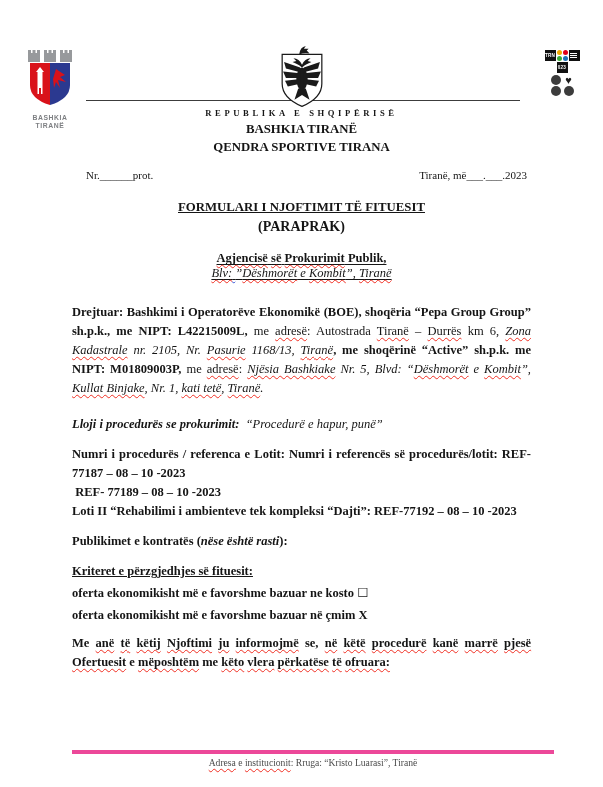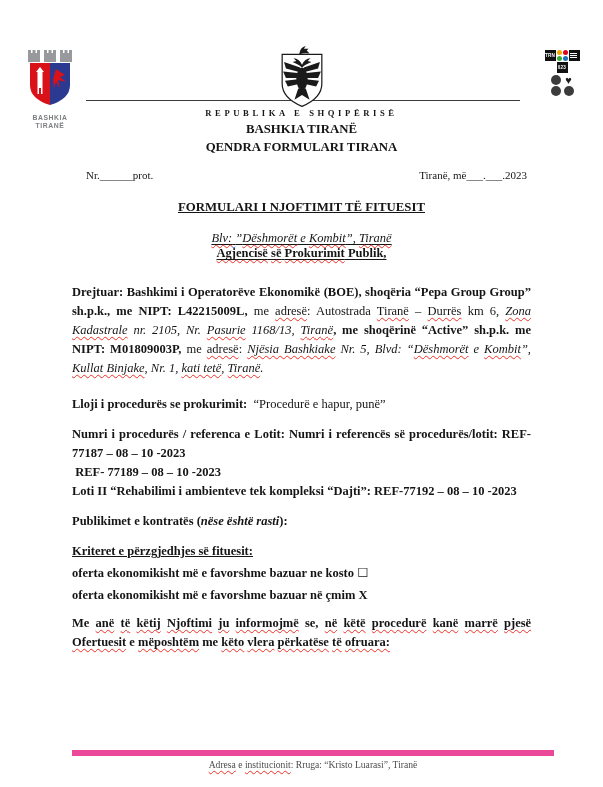--- a/index.html
+++ b/index.html
@@ -40,30 +40,30 @@
   
   .content{position:absolute;left:72px;top:166px;width:459px;}
   .meta-row{display:flex;justify-content:space-between;font-size:11px;line-height:18px;
       padding-left:14px;padding-right:4px;}
   .title-block{text-align:center;margin-top:15px;}
   .doc-title{font-size:12.8px;font-weight:700;text-decoration:underline;line-height:17px;}
   .doc-subtitle{font-size:14px;font-weight:700;line-height:19px;margin-top:1px;}
   .recipient{text-align:center;margin-top:15px;font-size:12.5px;line-height:15px;}
   .para{font-size:12.5px;line-height:19px;text-align:justify;}
   .p-drejtuar{margin-top:22px;}
-  .p-lloji{margin-top:17px;}
+  .p-lloji{margin-top:17px;font-style:italic;}
   .p-numri{margin-top:11px;}
   .p-line{margin-top:0;}
   .p-pershkrimi{margin-top:13px;}
   .p-publikimet{margin-top:11px;}
   .p-kriteret{margin-top:11px;text-decoration:underline;}
   .p-oferta{margin-top:3px;}
   .p-njoftimi{margin-top:9px;}
 
-  .footer{position:absolute;left:72px;top:750px;width:482px;border-top:6px solid #ec4899;
+  .footer{position:absolute;left:72px;top:750px;width:482px;border-top:4px solid #ec4899;
       padding-top:3px;text-align:center;font-size:9.6px;color:#4c4c4c;line-height:12px;}
 </style>
 </head>
 <body>
 
 <div class="page">
 
   <div class="logo-left">
     <svg width="48" height="58" viewBox="0 0 48 58">
       <g fill="#97999c">
@@ -135,36 +135,37 @@
       <span class="c"></span>
       <span class="h">♥</span>
       <span class="c"></span>
       <span class="c"></span>
     </div>
   </div>
 
   <div class="center-block">
     <div class="republic">REPUBLIKA E SHQIPËRISË</div>
     <div class="muni">BASHKIA TIRANË</div>
-    <div class="inst">QENDRA FORMULARI TIRANA</div>
+    <div class="inst">QENDRA SPORTIVE TIRANA</div>
   </div>
 
   <div class="content">
     <div class="meta-row">
       <span>Nr.______prot.</span>
       <span>Tiranë, më___.___.2023</span>
     </div>
 
     <div class="title-block">
       <div class="doc-title">FORMULARI I NJOFTIMIT TË FITUESIT</div>
+      <div class="doc-subtitle">(PARAPRAK)</div>
     </div>
 
     <div class="recipient">
+      <div><span class="b u"><span class="sp">Agjencisë</span></span><span class="b u"> </span><span class="b u"><span class="sp">së</span></span><span class="b u"> </span><span class="b u"><span class="sp">Prokurimit</span></span><span class="b u"> Publik,</span></div>
       <div><span class="i u"><span class="sp">Blv:</span></span><span class="i u"><span class="bw"> </span></span><span class="i u">”</span><span class="i u"><span class="sp">Dëshmorët</span></span><span class="i u"> e </span><span class="i u"><span class="sp">Kombit</span></span><span class="i u">”, </span><span class="i u"><span class="sp">Tiranë</span></span></div>
-      <div><span class="b u"><span class="sp">Agjencisë</span></span><span class="b u"> </span><span class="b u"><span class="sp">së</span></span><span class="b u"> </span><span class="b u"><span class="sp">Prokurimit</span></span><span class="b u"> Publik,</span></div>
     </div>
 
     <div class="para p-drejtuar"><span class="b">Drejtuar: Bashkimi i Operatorëve Ekonomikë (BOE), shoqëria “Pepa Group Group” sh.p.k., me NIPT: L42215009L, </span><span>me </span><span class="sp">adresë</span><span>: Autostrada </span><span class="sp">Tiranë</span><span> – </span><span class="sp">Durrës</span><span> km 6, </span><span class="i sp">Zona Kadastrale</span><span class="i"> nr. 2105, Nr. </span><span class="i sp">Pasurie</span><span class="i"> 1168/13, </span><span class="i sp">Tiranë</span><span class="b">, me shoqërinë “Active” sh.p.k. me NIPT: M01809003P, </span><span>me </span><span class="sp">adresë</span><span>: </span><span class="i sp">Njësia Bashkiake</span><span class="i"> Nr. 5, Blvd: “</span><span class="i sp">Dëshmorët</span><span class="i"> e </span><span class="i sp">Kombit</span><span class="i">”, </span><span class="i sp">Kullat Binjake</span><span class="i">, Nr. 1, </span><span class="i sp">kati tetë</span><span class="i">, </span><span class="i sp">Tiranë</span><span class="i">.</span></div>
     <div class="para p-lloji"><span class="b">Lloji i procedurës se prokurimit:</span><span>&nbsp; “Procedurë e hapur, punë”</span></div>
     <div class="para p-numri"><span class="b">Numri i procedurës / referenca e Lotit: Numri i referencës së procedurës/lotit: REF-77187 – 08 – 10 -2023</span></div>
     <div class="para p-line"><span class="b">&nbsp;REF- 77189 – 08 – 10 -2023</span></div>
     <div class="para p-line"><span class="b">Loti II “Rehabilimi i ambienteve tek kompleksi “Dajti”: REF-77192 – 08 – 10 -2023</span></div>
     <div class="para p-publikimet"><span class="b">Publikimet e kontratës (</span><span class="b i">nëse është rasti</span><span class="b">):</span></div>
     <div class="para p-kriteret"><span class="b">Kriteret e përzgjedhjes së fituesit:</span></div>
     <div class="para p-oferta"><span class="b">oferta ekonomikisht më e favorshme bazuar ne kosto </span><span>☐</span></div>

